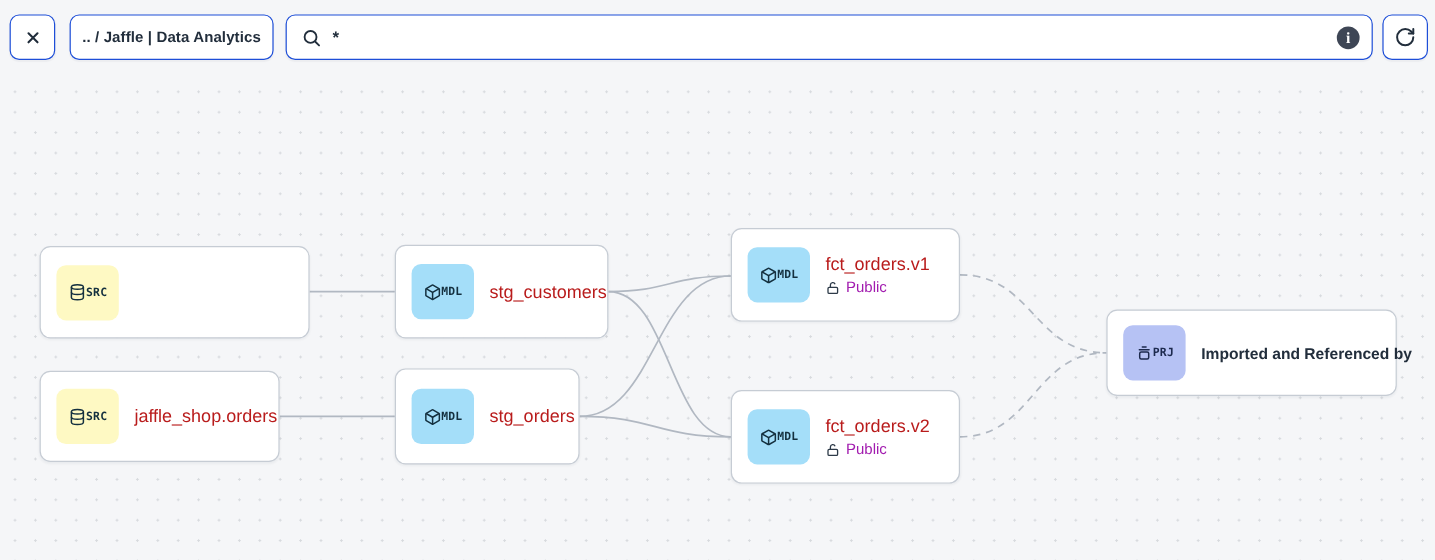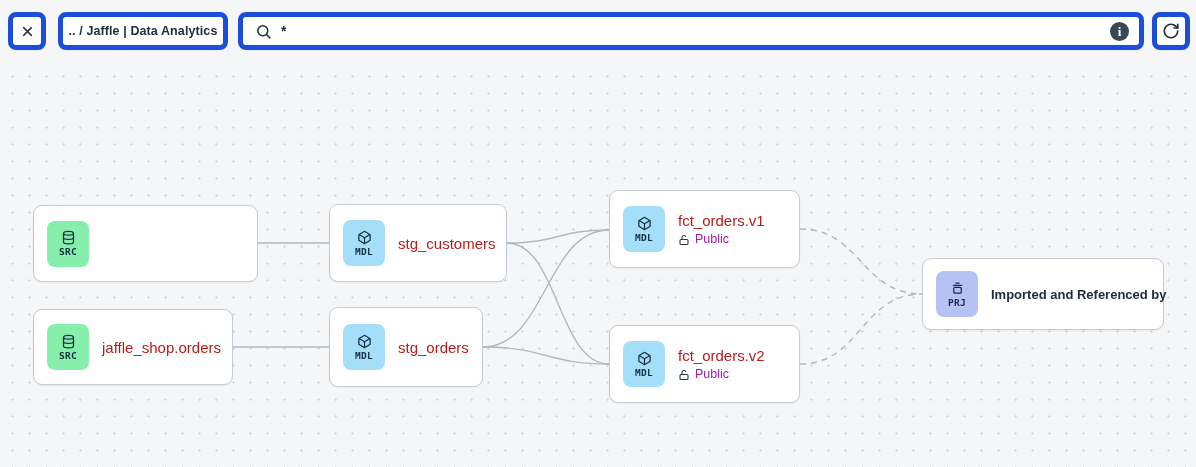--- a/index.html
+++ b/index.html
@@ -13,21 +13,21 @@
     position:absolute; left:0; top:62px; right:0; bottom:0;
     background-image: radial-gradient(circle, #d7dade 1.1px, transparent 1.1px);
     background-size:17px 17px;
     background-position:4px 6px;
   }
 
   
   .toolbar { position:absolute; left:0; top:0; width:100%; height:62px; }
   .tool-box {
     position:absolute; top:12px; height:38px;
-    background:#ffffff; border:5px solid #1d4ed8; border-radius:8px;
+    background:#ffffff; border:1px solid #1d4ed8; border-radius:8px;
     display:flex; align-items:center; justify-content:center;
     color:#222e3c; box-shadow:0 1px 1px rgba(20,30,50,0.04);
   }
   .btn { cursor:pointer; }
   .close-btn   { left:8px;  width:38px; }
   .crumb-chip  { left:58px; width:170px; font-size:12.5px; font-weight:600; letter-spacing:.1px; }
   .search-box  { left:238px; width:906px; justify-content:flex-start; padding:0 10px 0 12px; gap:9px; }
   .search-box input {
     flex:1; border:none; outline:none; background:transparent;
     font-family:inherit; font-size:14px; color:#222e3c; font-weight:600;
@@ -46,25 +46,25 @@
   .edges path { fill:none; stroke:#b1b8c2; stroke-width:1.4px; }
   .edges path.dashed { stroke-dasharray:6 5; }
 
   
   .node {
     position:absolute; background:#ffffff; border:1px solid #c6ccd4; border-radius:9px;
     display:flex; align-items:center; gap:13px; padding-left:13px;
     box-shadow:0 1px 2px rgba(20,30,50,0.05); cursor:pointer;
   }
   .chip {
-    width:42px; height:46px; border-radius:8px; flex:0 0 auto;
-    display:flex; flex-direction:column; align-items:center; justify-content:center;
+    width:52px; height:46px; border-radius:8px; flex:0 0 auto;
+    display:flex; align-items:center; justify-content:center;
     color:#14303f;
   }
-  .chip-src { background:#86efac; }
+  .chip-src { background:#fef9c3; }
   .chip-mdl { background:#a4def9; }
   .chip-prj { background:#b6c2f4; color:#1d2a4e;justify-content:center; }
   .chip-label {
     font-family:"DejaVu Sans Mono",monospace; font-size:9.5px; font-weight:700;
     letter-spacing:.2px; margin-top:1px;
   }
   .node-title { font-size:15px; color:#b91c1c; white-space:nowrap; }
   .node-text { display:flex; flex-direction:column; gap:3px; }
   .node-access {
     display:flex; align-items:flex-end; gap:5px;

